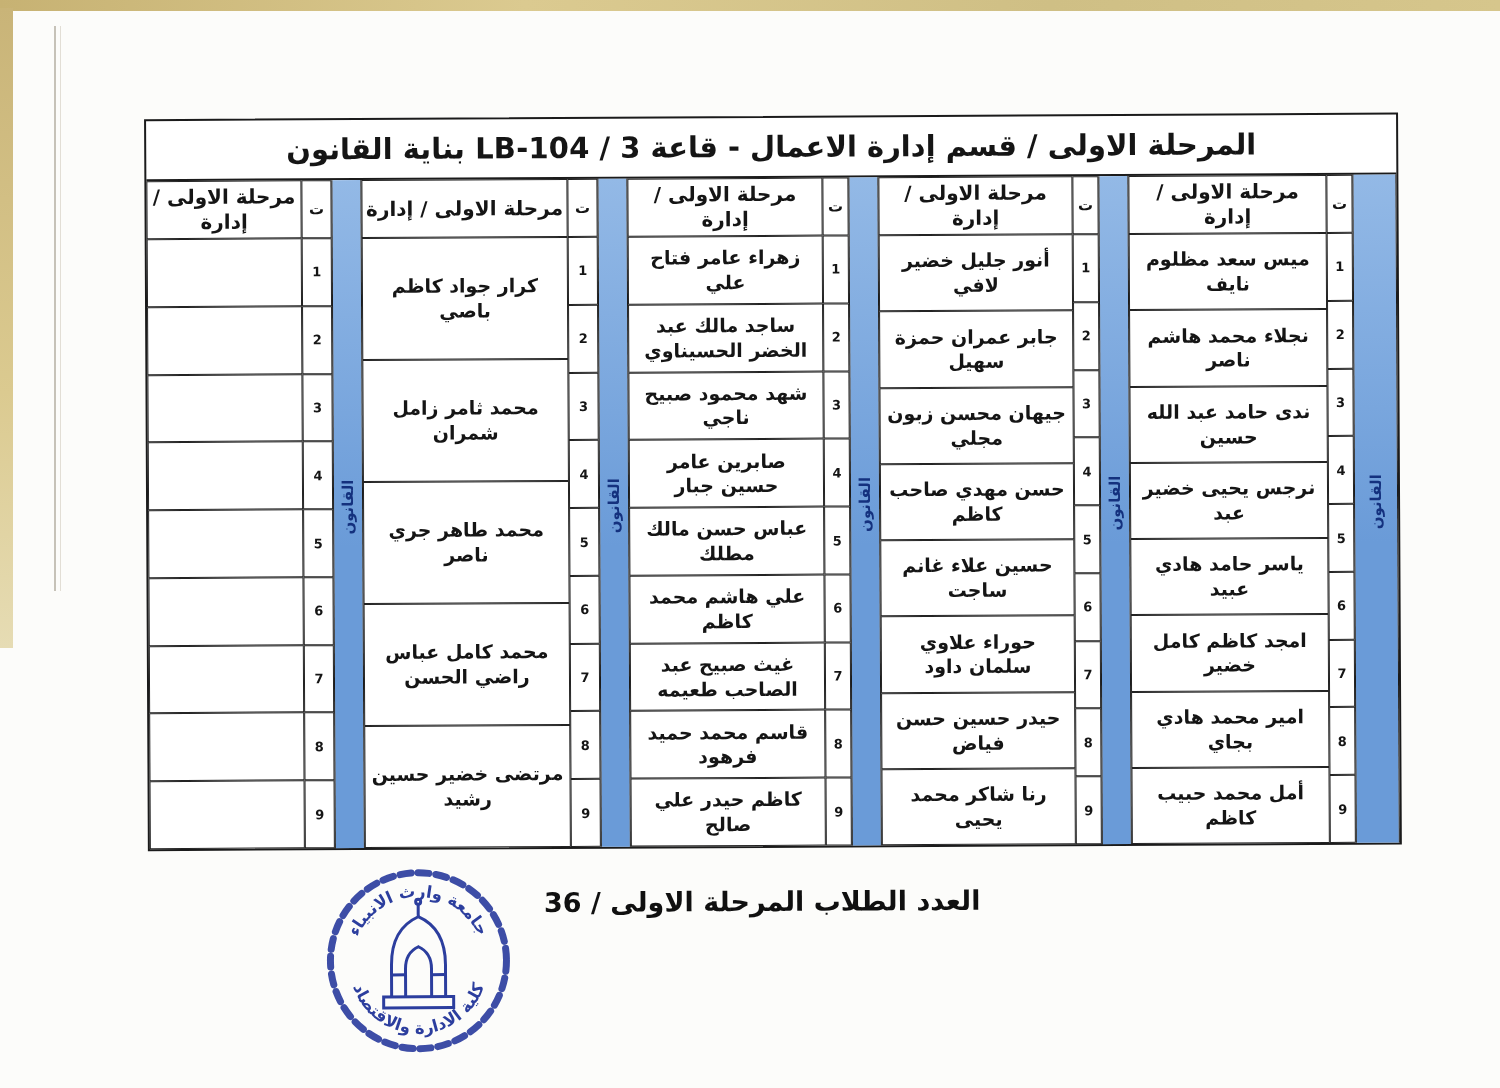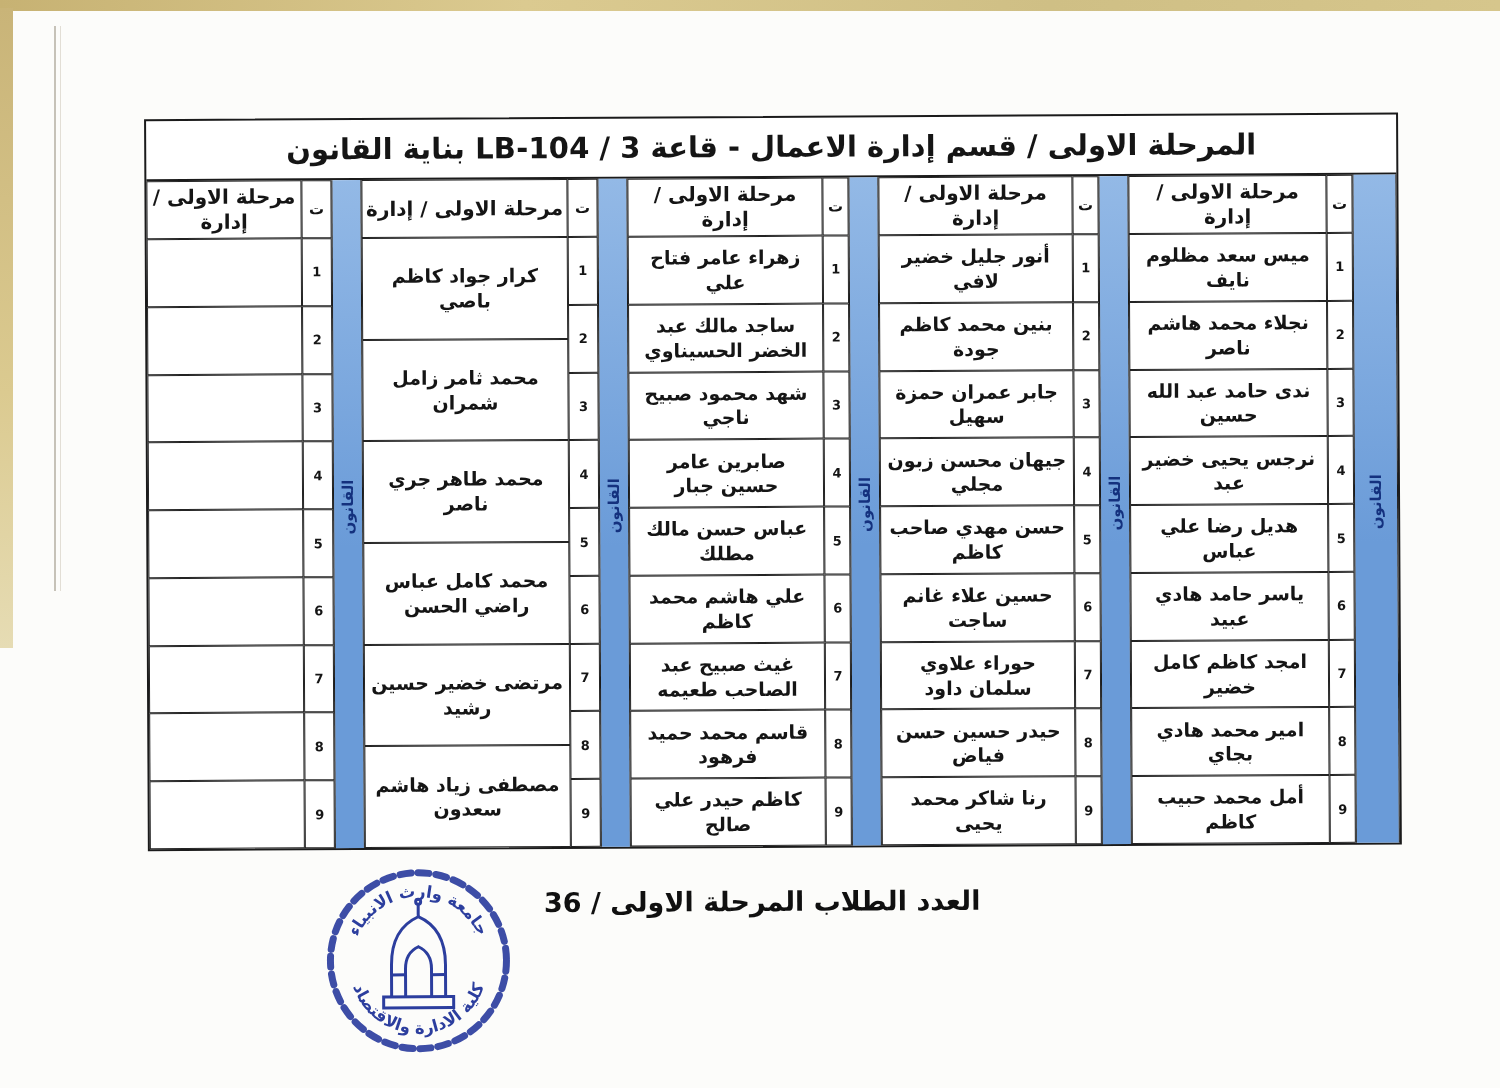--- a/index.html
+++ b/index.html
@@ -95,21 +95,20 @@
             <div class="cell dcell">7</div>
             <div class="cell dcell">8</div>
             <div class="cell dcell">9</div>
           </div>
           <div class="col names">
             <div class="cell hcell">مرحلة الاولى / إدارة</div>
             <div class="cell dcell">ميس سعد مظلوم نايف</div>
             <div class="cell dcell">نجلاء محمد هاشم ناصر</div>
             <div class="cell dcell">ندى حامد عبد الله حسين</div>
             <div class="cell dcell">نرجس يحيى خضير عبد</div>
-            <div class="cell dcell">هديل رضا علي عباس</div>
             <div class="cell dcell">ياسر حامد هادي عبيد</div>
             <div class="cell dcell">امجد كاظم كامل خضير</div>
             <div class="cell dcell">امير محمد هادي بجاي</div>
             <div class="cell dcell">أمل محمد حبيب كاظم</div>
           </div>
         </div>
         <div class="group g1">
           <div class="strip" style="background: linear-gradient(rgb(147, 185, 230), rgb(106, 155, 216) 55%, rgb(106, 155, 216));">
             <div class="strip-label">القانون</div>
           </div>
@@ -121,21 +120,20 @@
             <div class="cell dcell">4</div>
             <div class="cell dcell">5</div>
             <div class="cell dcell">6</div>
             <div class="cell dcell">7</div>
             <div class="cell dcell">8</div>
             <div class="cell dcell">9</div>
           </div>
           <div class="col names">
             <div class="cell hcell">مرحلة الاولى / إدارة</div>
             <div class="cell dcell">أنور جليل خضير لافي</div>
-            <div class="cell dcell">بنين محمد كاظم جودة</div>
             <div class="cell dcell">جابر عمران حمزة سهيل</div>
             <div class="cell dcell">جيهان محسن زبون مجلي</div>
             <div class="cell dcell">حسن مهدي صاحب كاظم</div>
             <div class="cell dcell">حسين علاء غانم ساجت</div>
             <div class="cell dcell">حوراء علاوي سلمان داود</div>
             <div class="cell dcell">حيدر حسين حسن فياض</div>
             <div class="cell dcell">رنا شاكر محمد يحيى</div>
           </div>
         </div>
         <div class="group g2">
@@ -183,21 +181,20 @@
             <div class="cell dcell">8</div>
             <div class="cell dcell">9</div>
           </div>
           <div class="col names">
             <div class="cell hcell">مرحلة الاولى / إدارة</div>
             <div class="cell dcell">كرار جواد كاظم باصي</div>
             <div class="cell dcell">محمد ثامر زامل شمران</div>
             <div class="cell dcell">محمد طاهر جري ناصر</div>
             <div class="cell dcell">محمد كامل عباس راضي الحسن</div>
             <div class="cell dcell">مرتضى خضير حسين رشيد</div>
-            <div class="cell dcell">مصطفى زياد هاشم سعدون</div>
           </div>
         </div>
         <div class="group g4">
           <div class="strip" style="background: linear-gradient(rgb(147, 185, 230), rgb(106, 155, 216) 55%, rgb(106, 155, 216));">
             <div class="strip-label">القانون</div>
           </div>
           <div class="col serial">
             <div class="cell hcell">ت</div>
             <div class="cell dcell">1</div>
             <div class="cell dcell">2</div>

